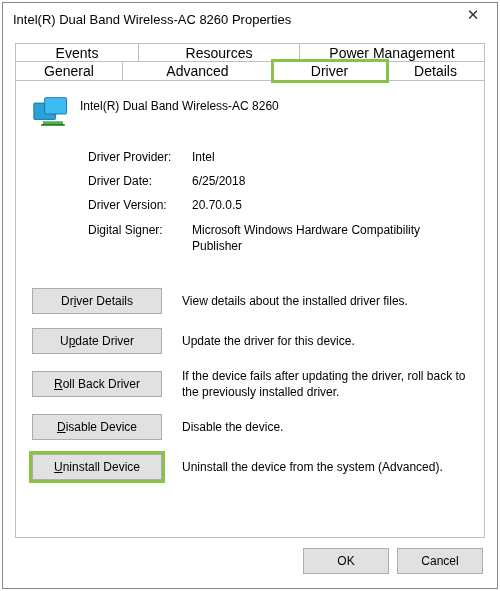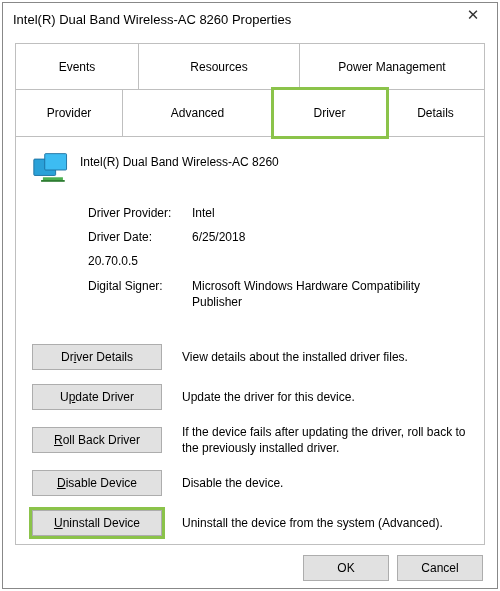--- a/index.html
+++ b/index.html
@@ -43,22 +43,22 @@
     padding: 10px 12px 0 12px;
   }
   .tab-row {
     display: flex;
     width: 100%;
   }
   .tab {
     border: 1px solid #bfbfbf;
     background: #fff;
     text-align: center;
-    padding: 16px 0;
-    font-size: 12px;
+    padding: 1px 0;
+    font-size: 14px;
     position: relative;
     cursor: default;
   }
   .tab-row.top .tab { border-bottom: none; }
   .tab-row.bottom .tab { margin-top: -1px; }
   .tab.active {
     background: #fff;
     z-index: 2;
     border-bottom: 1px solid #fff;
   }
@@ -147,21 +147,21 @@
     <div class="close">✕</div>
   </div>
 
   <div class="tab-area">
     <div class="tab-row top">
       <div class="tab">Events</div>
       <div class="tab">Resources</div>
       <div class="tab">Power Management</div>
     </div>
     <div class="tab-row bottom">
-      <div class="tab">Provider</div>
+      <div class="tab">General</div>
       <div class="tab">Advanced</div>
       <div class="tab active hl">Driver</div>
       <div class="tab">Details</div>
     </div>
   </div>
 
   <div class="panel">
     <div class="device-header">
       <svg class="device-icon" viewBox="0 0 44 36">
         <rect x="2" y="6" width="24" height="18" rx="1" fill="#2aa1d8" stroke="#1a6fa0"></rect>
@@ -175,20 +175,21 @@
     <div class="props">
       <div class="prop-row">
         <div class="prop-label">Driver Provider:</div>
         <div>Intel</div>
       </div>
       <div class="prop-row">
         <div class="prop-label">Driver Date:</div>
         <div>6/25/2018</div>
       </div>
       <div class="prop-row">
+        <div class="prop-label">Driver Version:</div>
         <div>20.70.0.5</div>
       </div>
       <div class="prop-row">
         <div class="prop-label">Digital Signer:</div>
         <div>Microsoft Windows Hardware Compatibility Publisher</div>
       </div>
     </div>
 
     <div class="actions">
       <div class="action-row">

